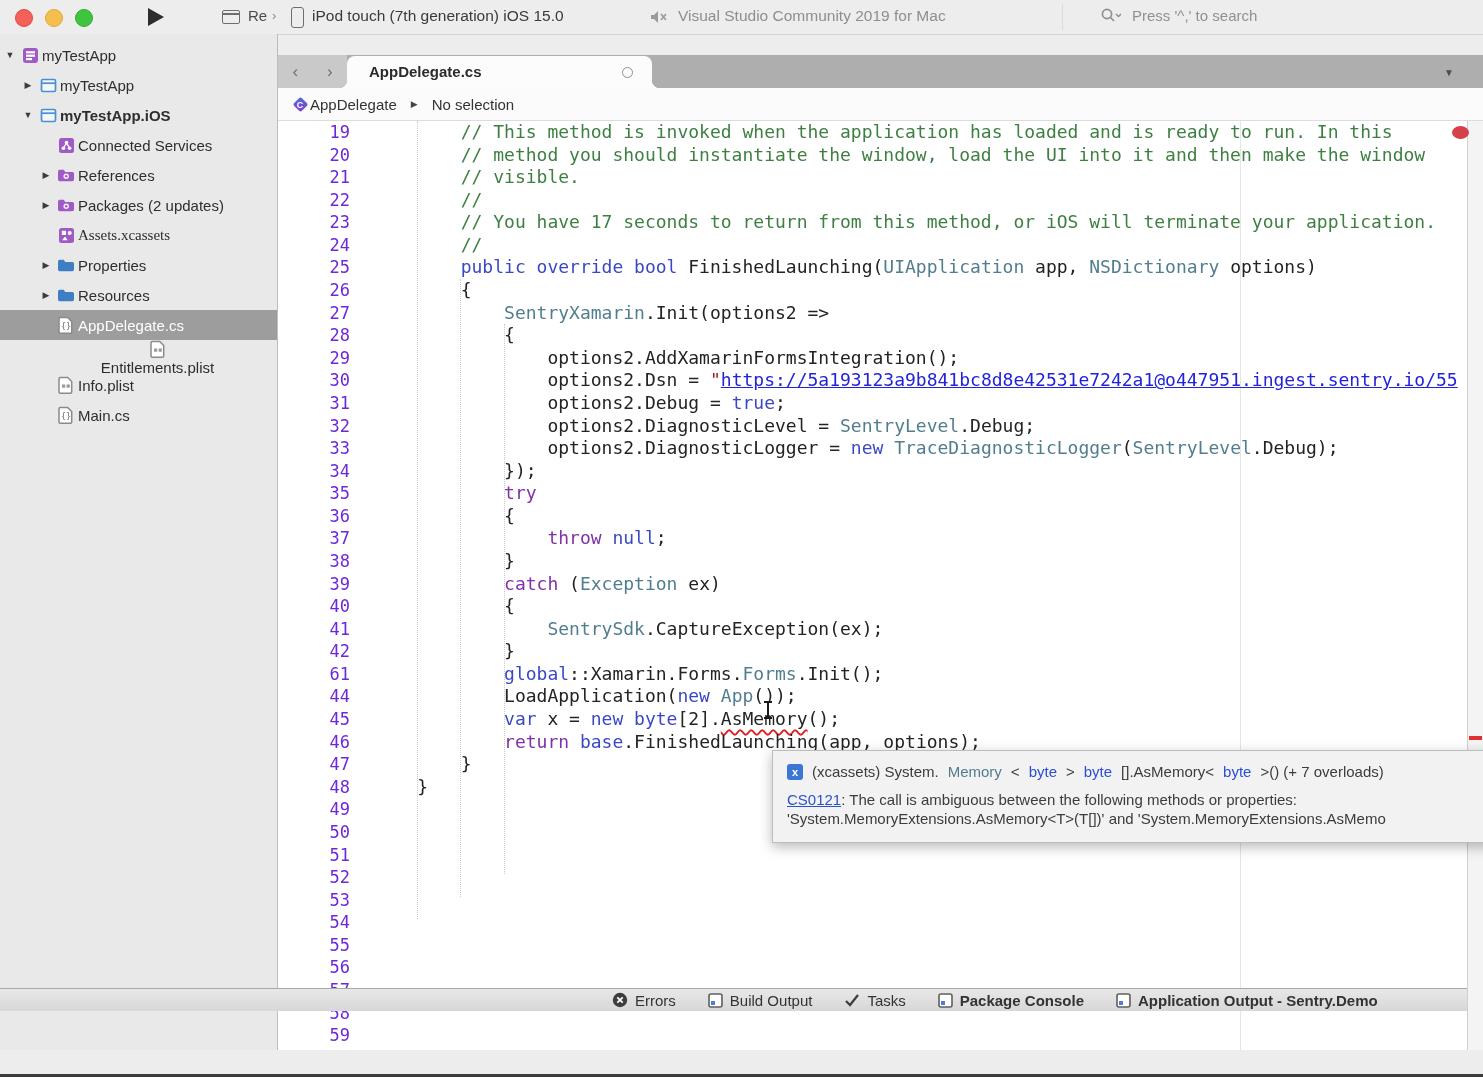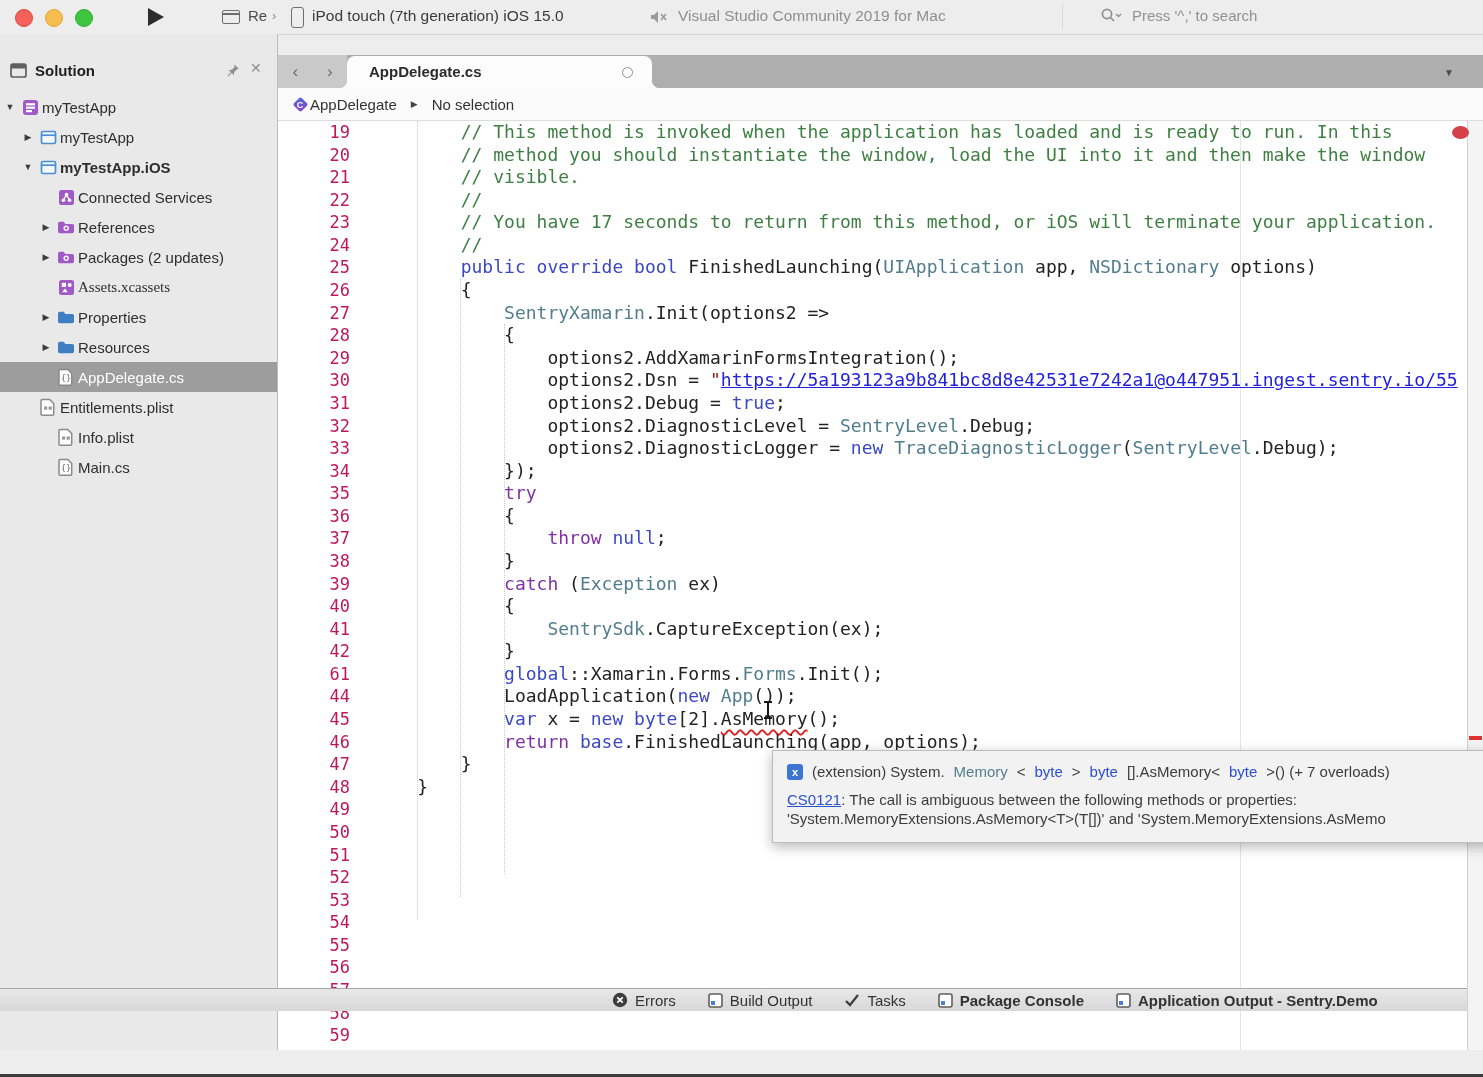--- a/index.html
+++ b/index.html
@@ -54,21 +54,21 @@
   
   .crumbs{left:278px;top:88px;width:1205px;height:32px;background:#fbfbfb;border-bottom:1px solid #dcdcdc;display:flex;align-items:center}
   .diamond{width:11px;height:11px;margin-left:17px;background:linear-gradient(135deg,#4f6bd8,#8a41c9);transform:rotate(45deg);display:flex;align-items:center;justify-content:center;border-radius:2px}
   .diamond span{transform:rotate(-45deg);color:#fff;font-size:9px;font-weight:bold}
   .crumbs .c1{margin-left:4px;font-size:15px;color:#333}
   .crumbs .sep{margin:0 14px;font-size:9px;color:#444}
   .crumbs .c2{font-size:15px;color:#333}
 
   
   .editor{left:278px;top:121px;width:1205px;height:929px;background:#fff;overflow:hidden}
-  .gutter{position:absolute;left:0;top:0;width:72px;text-align:right;font-family:"DejaVu Sans Mono",monospace;font-size:17px;color:#be185d}
+  .gutter{position:absolute;left:0;top:0;width:72px;text-align:right;font-family:"DejaVu Sans Mono",monospace;font-size:17px;color:#6d28d9}
   .gutter div{height:22.58px;line-height:22.58px}
   .code{position:absolute;left:96px;top:0;font-family:"DejaVu Sans Mono",monospace;font-size:18px;white-space:pre}
   .code div{height:22.58px;line-height:22.58px}
   .tp{color:#232323}.tc{color:#3e7f42}.tk{color:#3b48c6}.tq{color:#8031a8}.tt2{color:#527d8e}
   .ts{color:#a31515}
   .tl2{color:#2222dd;text-decoration:underline}
   .te{color:#232323;text-decoration:underline;text-decoration-style:wavy;text-decoration-color:#e02020;text-decoration-thickness:1.5px;text-underline-offset:4px}
   .guide{position:absolute;width:0;border-left:1px dotted #c8c8c8}
   .ruler{position:absolute;left:962px;top:0;bottom:0;width:1px;background:#e5e5e5}
   .errdot{position:absolute;left:1174px;top:5px;width:17px;height:13px;background:#d5404a;border-radius:50%;z-index:4}
@@ -117,33 +117,20 @@
     <svg width="22" height="17" viewBox="0 0 22 17">
         <circle cx="7" cy="7" r="4.6" fill="none" stroke="#8f8f8f" stroke-width="1.7"></circle>
         <line x1="10.5" y1="10.5" x2="14" y2="14" stroke="#8f8f8f" stroke-width="1.7"></line>
         <path d="M16 7 l2.5 2.5 2.5-2.5" fill="none" stroke="#8f8f8f" stroke-width="1.5"></path>
       </svg>
     <span class="ph">Press '^,' to search</span>
   </div>
 </div>
 
 <div class="abs sidebar">
-  <div class="pad-head">
-    <svg width="17" height="15" viewBox="0 0 17 15">
-        <rect x="1" y="1" width="15" height="13" rx="2" fill="none" stroke="#5f5f5f" stroke-width="1.7"></rect>
-        <rect x="1" y="1" width="15" height="4.5" fill="#5f5f5f"></rect>
-      </svg>
-    <span class="t">Solution</span>
-    <span class="pin">
-      <svg width="14" height="14" viewBox="0 0 14 14">
-          <path d="M8.2 1.2 l4.6 4.6 -2 .7 -2.6 2.6 -.3 3.2 -2.2-2.2 -3.3 3.3 -.8-.8 3.3-3.3 -2.2-2.2 3.2-.3 2.6-2.6 z" fill="#8f8f8f"></path>
-        </svg>
-    </span>
-    <span class="x">✕</span>
-  </div>
   <div class="tree" id="solution-tree">
       <div class="trow" style="padding-left: 2px;">
         <span class="disc">▼</span>
         <span class="ticon">
           <svg width="17" height="17">
             <rect x="1" y="1" width="15" height="15" rx="3" fill="#a05ac6"></rect>
             <rect x="4" y="4.2" width="9" height="2.2" fill="#fff"></rect>
             <rect x="4" y="7.6" width="9" height="2.2" fill="#fff"></rect>
             <rect x="4" y="11" width="6" height="2.2" fill="#fff"></rect>
           </svg>
@@ -238,21 +225,21 @@
       <div class="trow sel" style="padding-left: 38px;">
         <span class="disc"></span>
         <span class="ticon">
           <svg width="16" height="19">
             <path d="M2.2 1.5 h7.5 l4 4 V16 q0 1.2-1.2 1.2 H2.2 Q1 17.2 1 16 V2.7 q0-1.2 1.2-1.2 z" fill="#fff" stroke="#8a8a8a" stroke-width="1.5"></path>
             <text x="8" y="13" font-size="8.5" text-anchor="middle" fill="#6b6b6b" font-family="monospace">{}</text>
           </svg>
         </span>
         <span class="lbl">AppDelegate.cs</span>
       </div>
-      <div class="trow" style="padding-left: 20px;">
+      <div class="trow" style="padding-left: 38px; flex-direction: column;">
         <span class="disc"></span>
         <span class="ticon">
           <svg width="16" height="19">
             <path d="M2.2 1.5 h7.5 l4 4 V16 q0 1.2-1.2 1.2 H2.2 Q1 17.2 1 16 V2.7 q0-1.2 1.2-1.2 z" fill="#fff" stroke="#8a8a8a" stroke-width="1.5"></path>
             <rect x="4" y="8.5" width="3.2" height="3.2" fill="#9a9a9a"></rect>
             <rect x="8.6" y="8.5" width="3.2" height="3.2" fill="#9a9a9a"></rect>
           </svg>
         </span>
         <span class="lbl">Entitlements.plist</span>
       </div>
@@ -353,21 +340,21 @@
   <div class="errdot"></div>
   <div class="vsb">
     <div class="mark"></div>
   </div>
   <div class="ibeam"></div>
 </div>
 
 <div class="abs tip">
   <div class="sig" id="tip-sig">
     <span class="exticon">x</span>
-  <span class="">(extension) System.</span>
+  <span class="">(xcassets) System.</span>
       <span class="tt2">Memory</span>
       <span class="">&lt;</span>
       <span class="tk">byte</span>
       <span class="">&gt; </span>
       <span class="tk">byte</span>
       <span class="">[].AsMemory&lt;</span>
       <span class="tk">byte</span>
       <span class="">&gt;() (+ 7 overloads)</span>
     </div>
   <div class="err">

